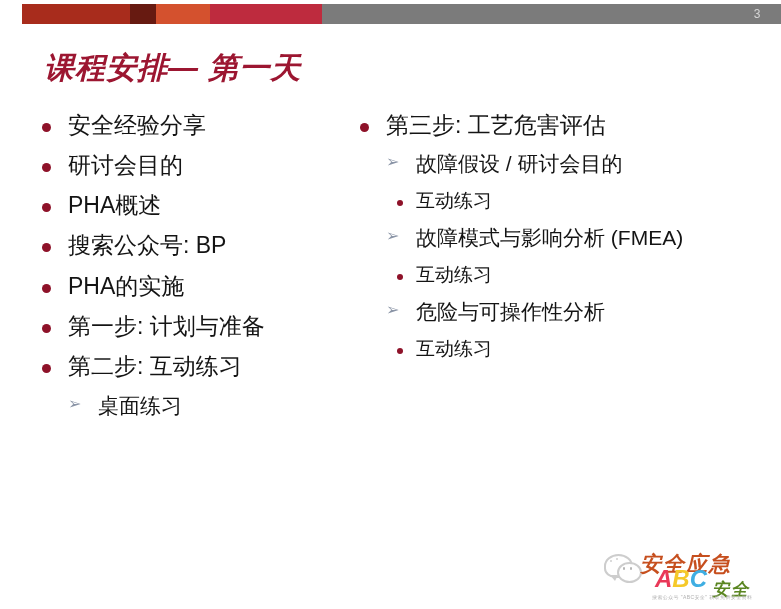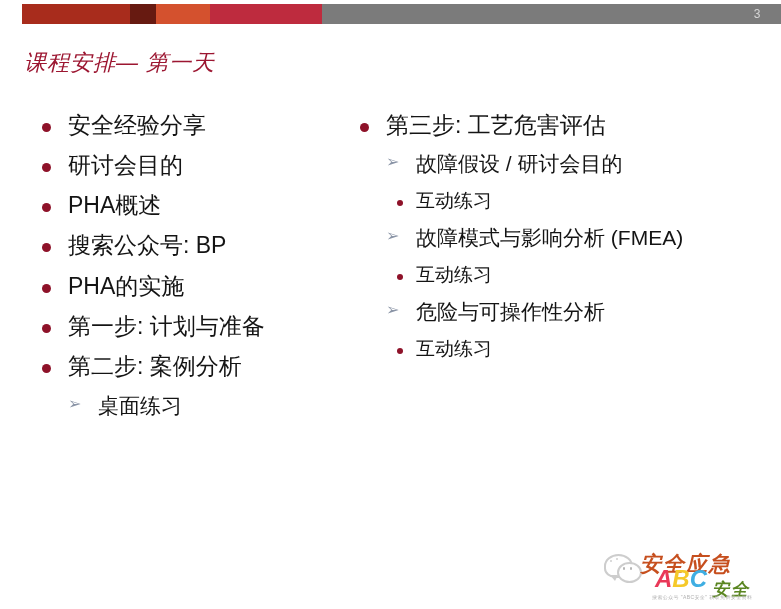--- a/index.html
+++ b/index.html
@@ -38,25 +38,25 @@
     height: 20px;
     line-height: 20px;
     font-size: 12px;
     color: #d5d5d5;
     letter-spacing: 0.5px;
   }
 
   
   #title {
     position: absolute;
-    left: 24px;
+    left: 44px;
     top: 48px;
-    font-size: 22px;
+    font-size: 30px;
     font-style: italic;
-    font-weight: normal;
+    font-weight: bold;
     color: #9c1631;
     letter-spacing: 1px;
     white-space: nowrap;
   }
 
   
   #body {
     position: absolute;
     left: 0;
     top: 112px;
@@ -259,21 +259,21 @@
   <div id="title" style="color: rgb(156, 22, 49);">课程安排— 第一天</div>
 
   <div id="body">
     <div class="column" id="col-left">
         <div class="lvl1"><span class="marker" style="background: rgb(142, 18, 41);"></span><span>安全经验分享</span></div>
         <div class="lvl1"><span class="marker" style="background: rgb(142, 18, 41);"></span><span>研讨会目的</span></div>
         <div class="lvl1"><span class="marker" style="background: rgb(142, 18, 41);"></span><span class="bold">PHA概述</span></div>
         <div class="lvl1"><span class="marker" style="background: rgb(142, 18, 41);"></span><span>搜索公众号: BP</span></div>
         <div class="lvl1"><span class="marker" style="background: rgb(142, 18, 41);"></span><span class="bold">PHA的实施</span></div>
         <div class="lvl1"><span class="marker" style="background: rgb(142, 18, 41);"></span><span>第一步: 计划与准备</span></div>
-        <div class="lvl1"><span class="marker" style="background: rgb(142, 18, 41);"></span><span>第二步: 案例分析</span></div>
+        <div class="lvl1"><span class="marker" style="background: rgb(142, 18, 41);"></span><span>第二步: 互动练习</span></div>
         <div class="lvl2 indent-1"><span class="marker" style="color: rgb(138, 148, 166);">➢</span><span>桌面练习</span></div>
       </div>
     <div class="column" id="col-right">
         <div class="lvl1"><span class="marker" style="background: rgb(142, 18, 41);"></span><span>第三步: 工艺危害评估</span></div>
         <div class="lvl2 indent-1"><span class="marker" style="color: rgb(138, 148, 166);">➢</span><span>故障假设 / 研讨会目的</span></div>
         <div class="lvl3 indent-2"><span class="marker" style="background: rgb(142, 18, 41);"></span><span>互动练习</span></div>
         <div class="lvl2 indent-1"><span class="marker" style="color: rgb(138, 148, 166);">➢</span><span>故障模式与影响分析 (FMEA)</span></div>
         <div class="lvl3 indent-2"><span class="marker" style="background: rgb(142, 18, 41);"></span><span>互动练习</span></div>
         <div class="lvl2 indent-1"><span class="marker" style="color: rgb(138, 148, 166);">➢</span><span>危险与可操作性分析</span></div>
         <div class="lvl3 indent-2"><span class="marker" style="background: rgb(142, 18, 41);"></span><span>互动练习</span></div>

